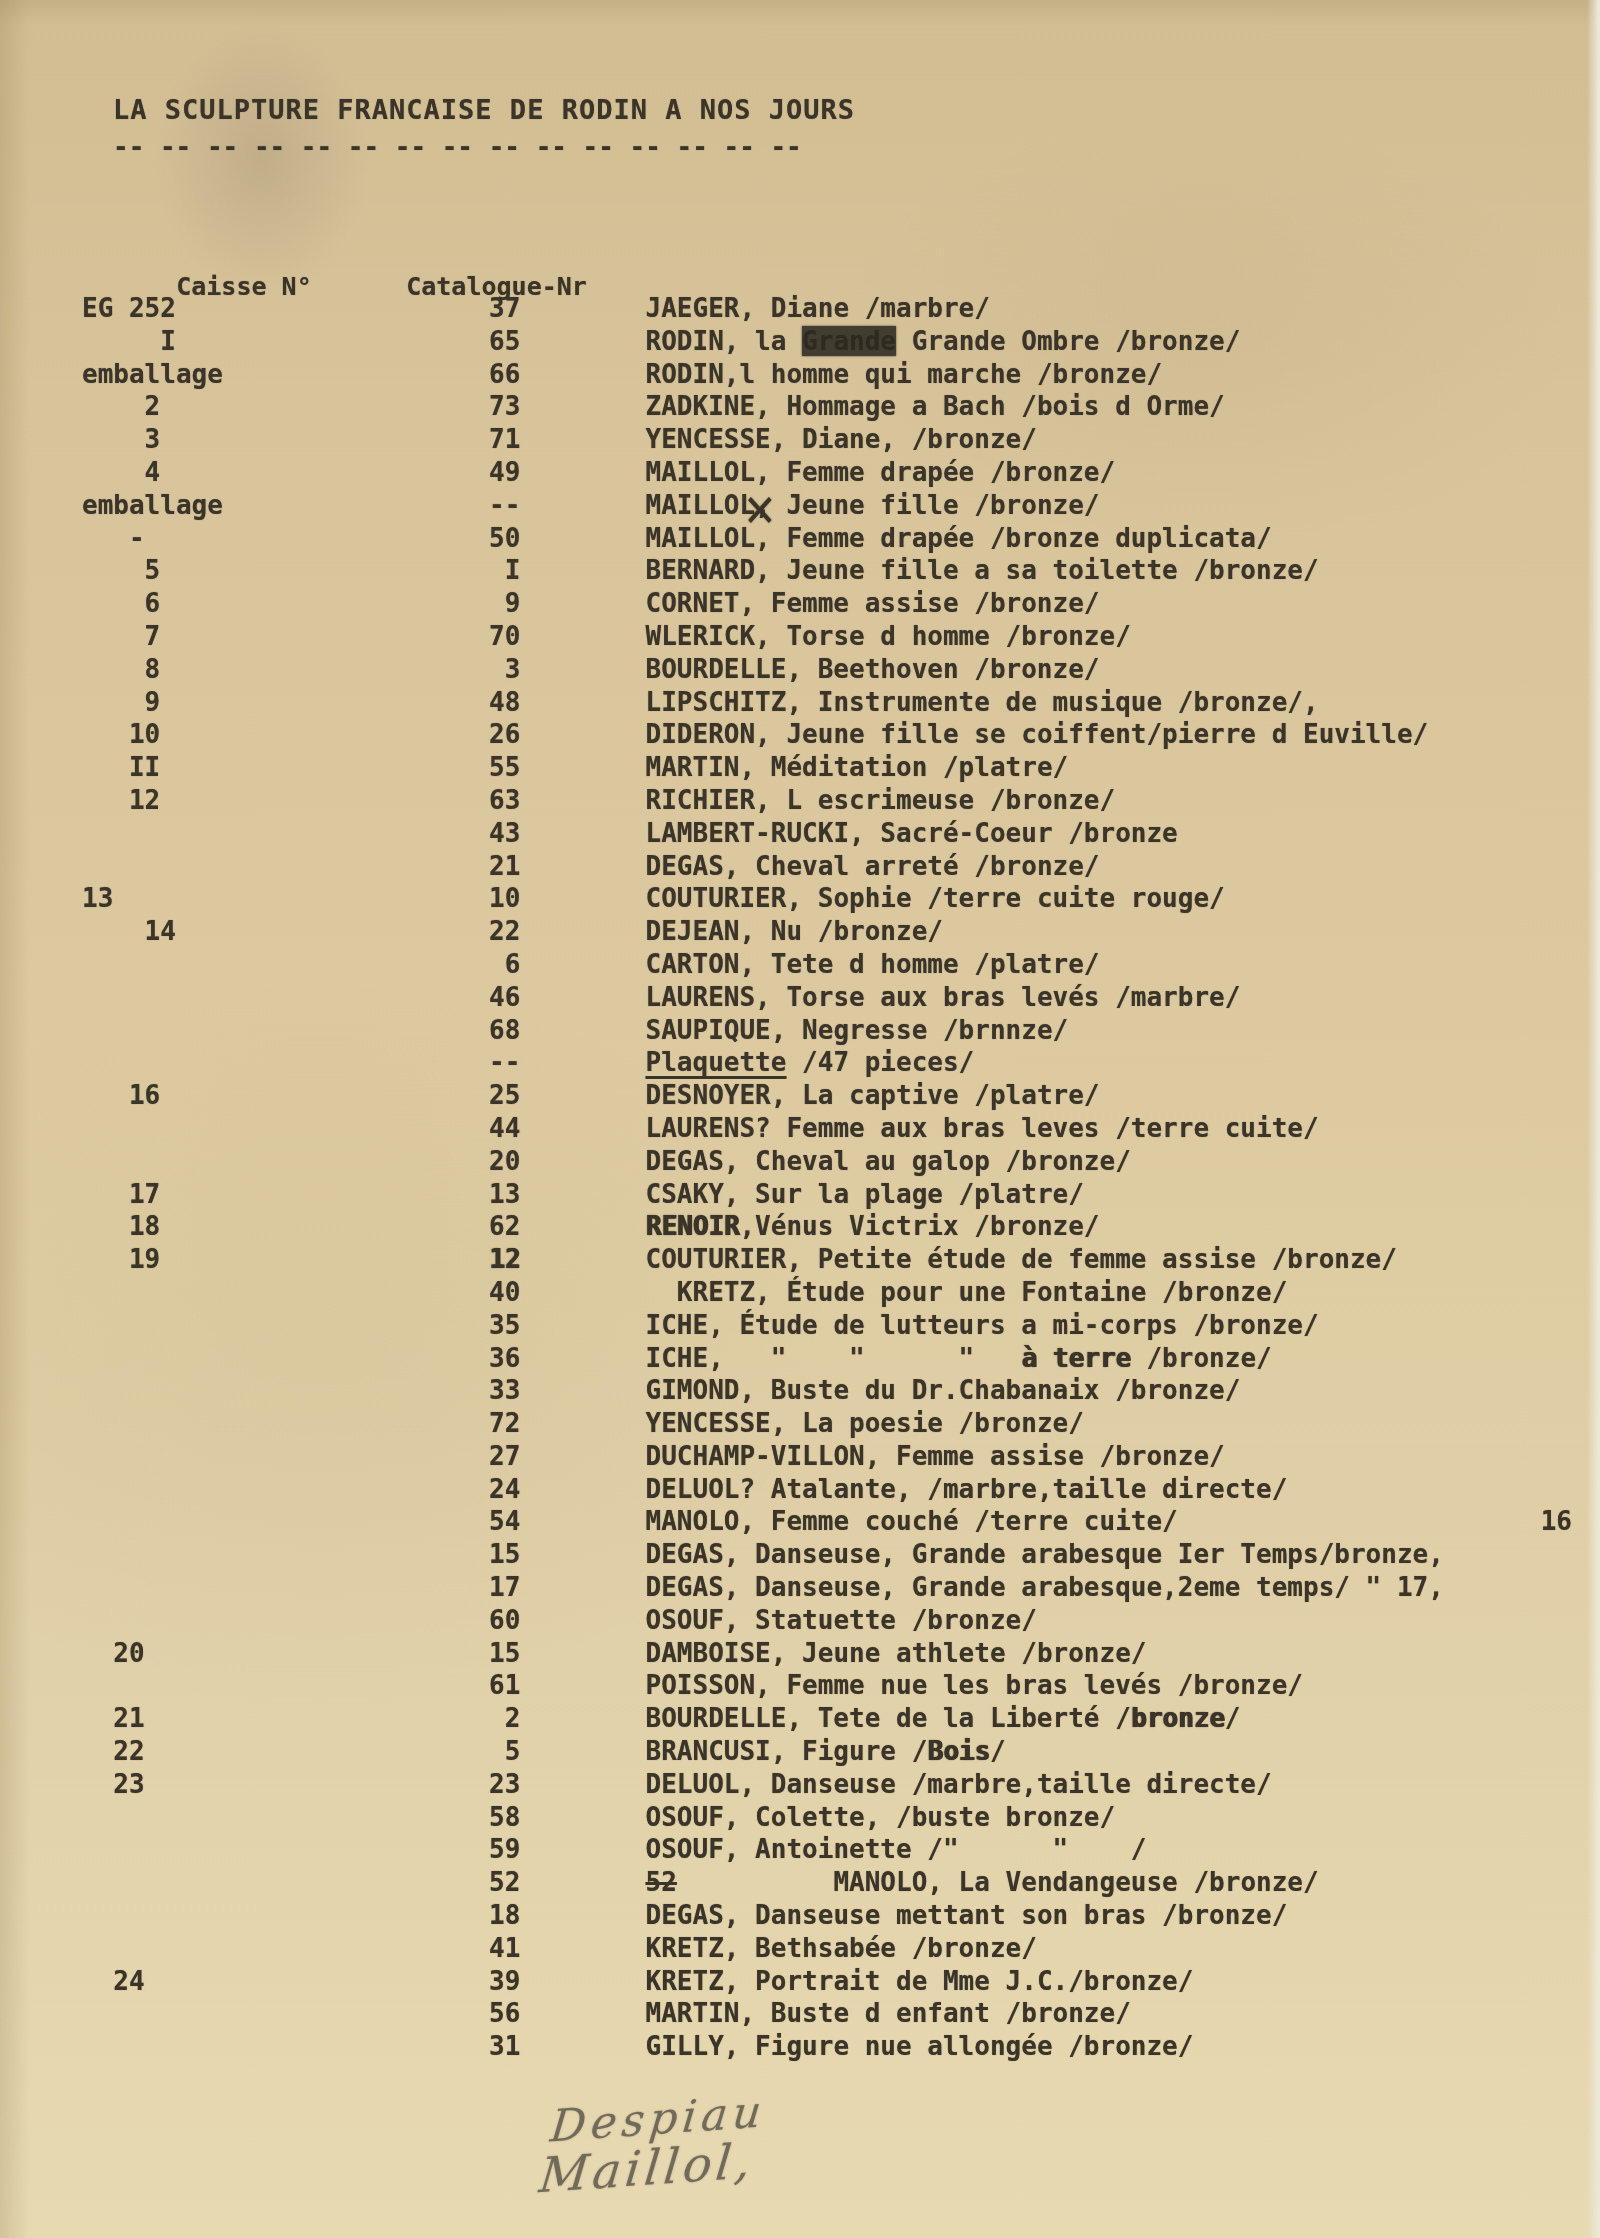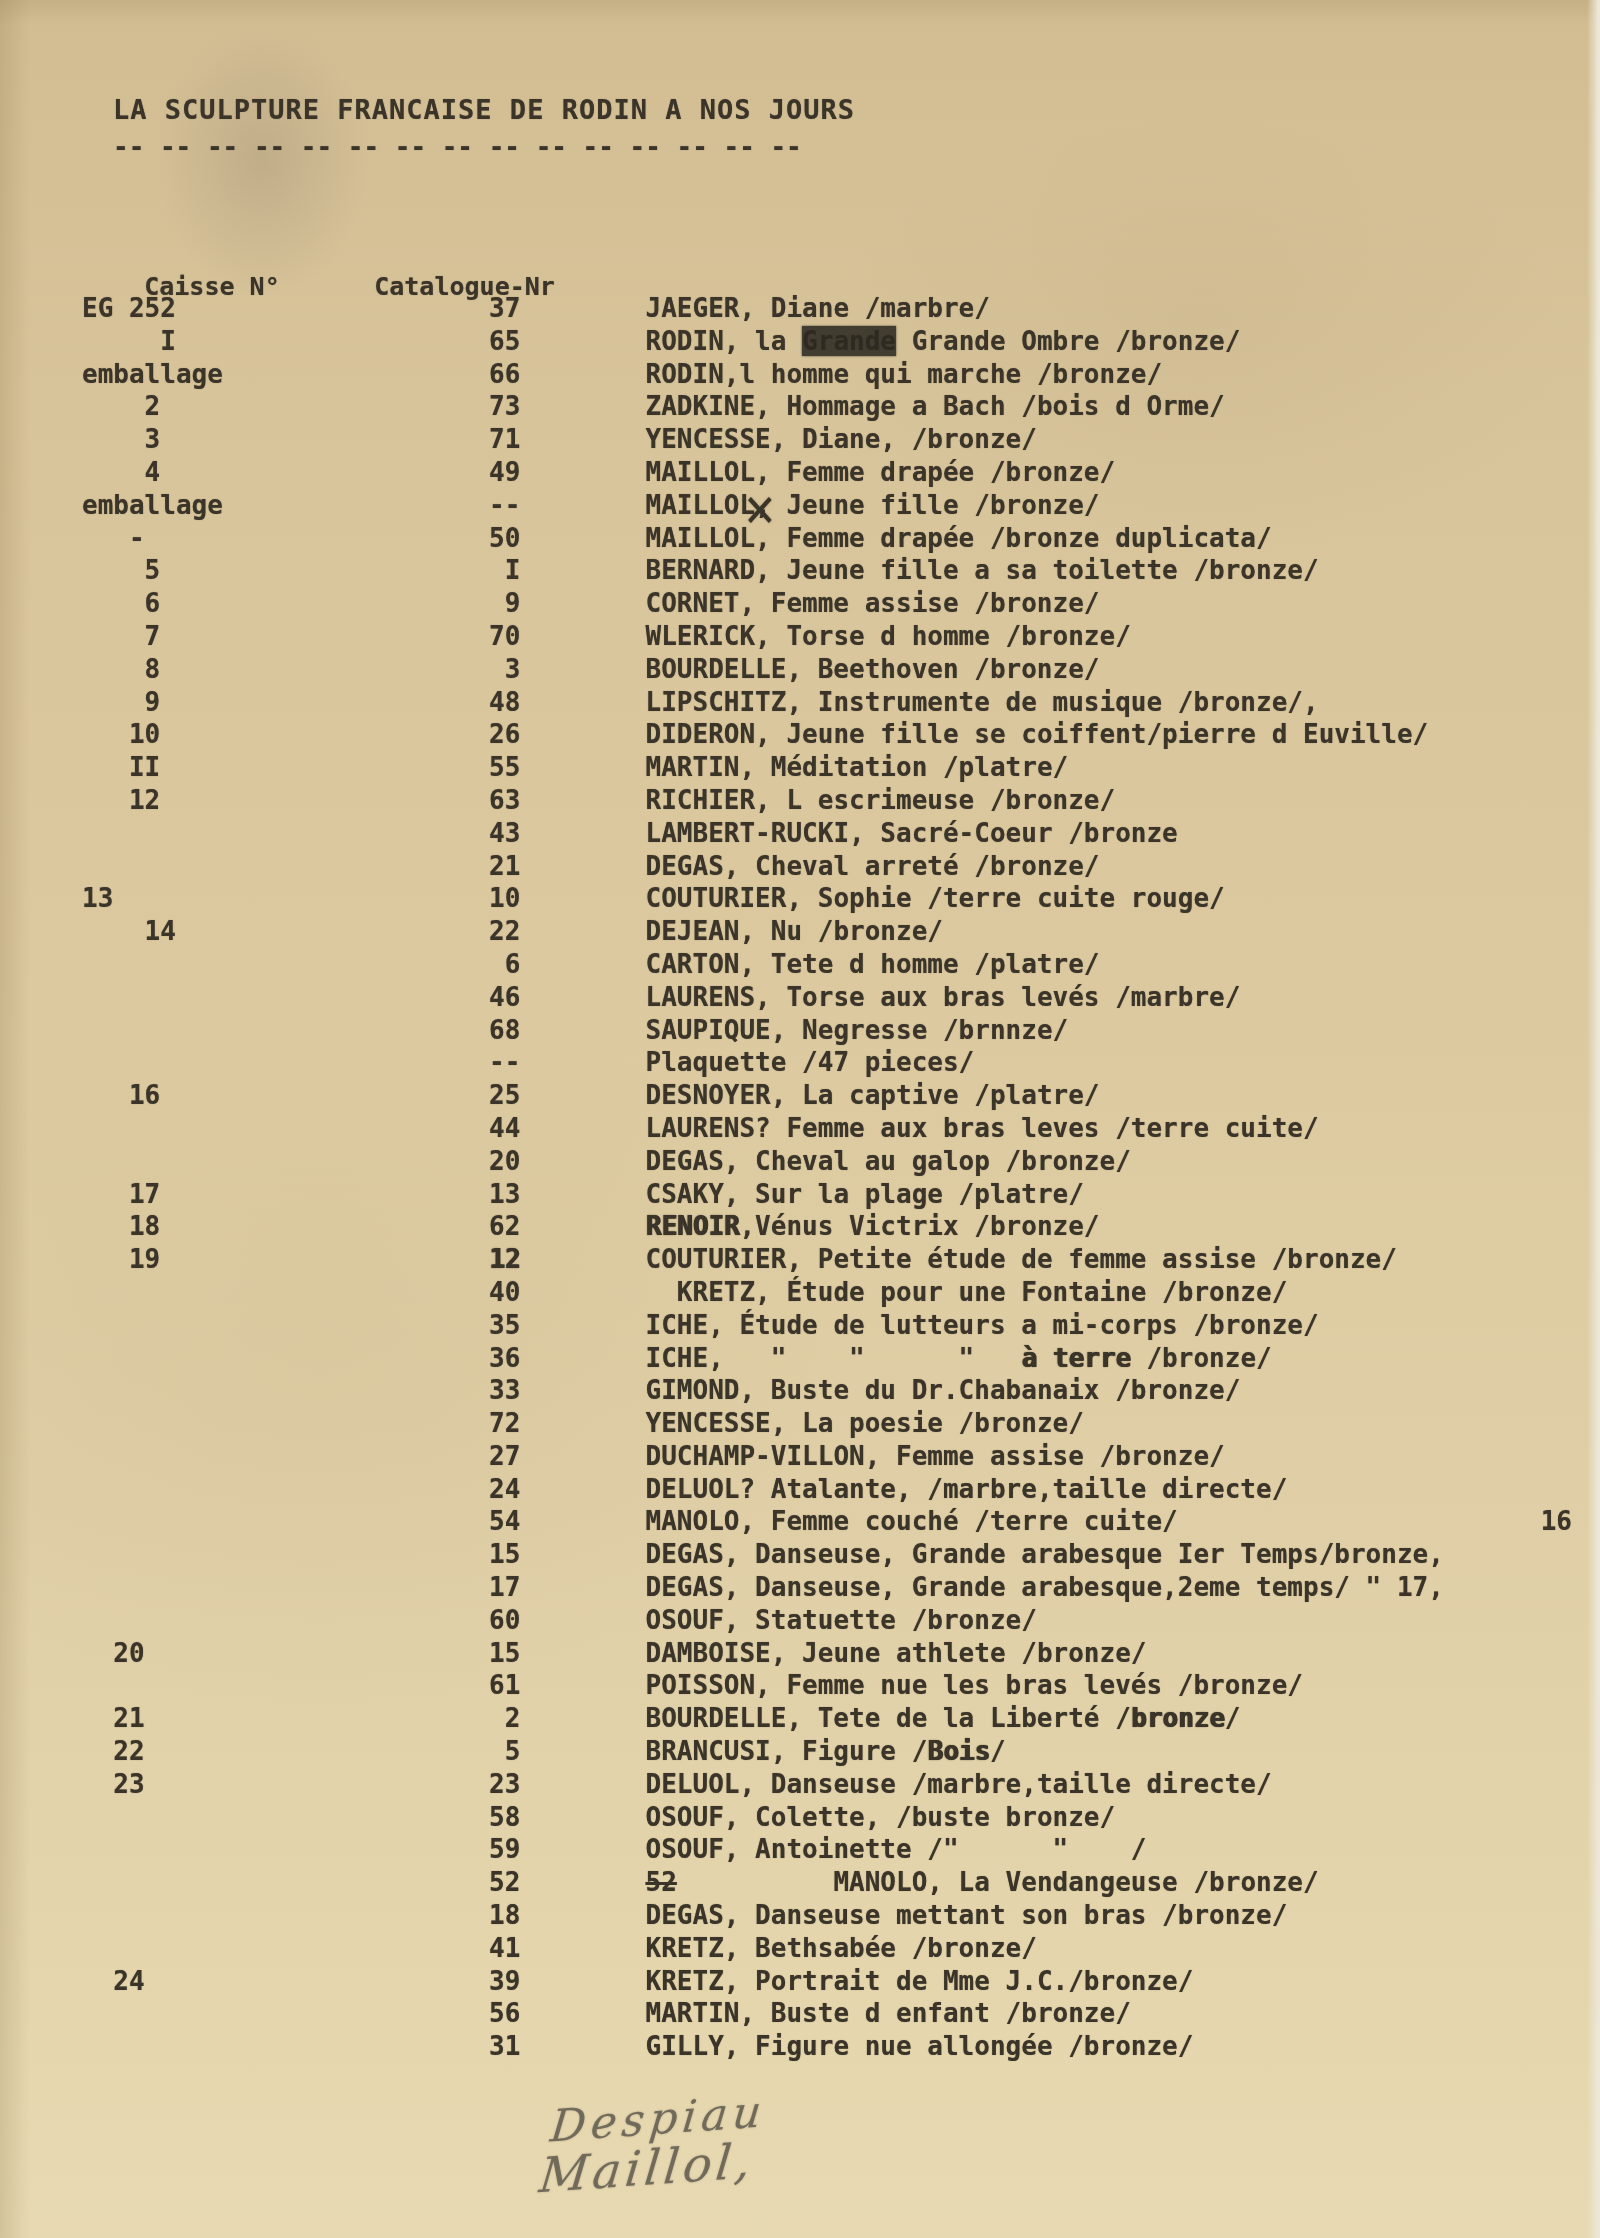--- a/index.html
+++ b/index.html
@@ -13,30 +13,30 @@
       linear-gradient(90deg, rgba(130,105,65,.20) 0, rgba(130,105,65,0) 30px),
       linear-gradient(180deg, rgba(120,95,55,.14) 0, rgba(120,95,55,0) 26px),
       linear-gradient(180deg,#d2bd93 0,#d8c49a 18%,#dcc9a0 45%,#e2d2a9 78%,#e7d9b1 100%);
   }
   .edge-right{position:absolute;right:0;top:0;width:13px;height:100%;
     background:linear-gradient(90deg, rgba(237,232,218,0), #ece7d6 85%);}
   .typed{font-weight:700;text-shadow:0 0 1px rgba(58,52,41,.55);}
   .titleblock{position:absolute;left:113px;top:95px;}
   .title-line{font-size:27px;line-height:30px;letter-spacing:1px;white-space:pre;}
   .title-dashes{font-size:26px;line-height:26px;margin-top:9px;letter-spacing:0;white-space:pre;}
-  .colheaders{position:absolute;left:84px;top:243px;font-size:25px;white-space:pre;}
+  .colheaders{position:absolute;left:116px;top:243px;font-size:25px;white-space:pre;}
   .colheaders .h1{display:inline-block;width:230px;}
   .sheet{position:absolute;left:70px;top:292px;width:1516px;}
   .line{white-space:pre;line-height:32.8px;font-size:26px;position:relative;margin-left:12px;}
   .rmark{position:absolute;right:14px;top:0;}
   .xout{color:#2e2a22;background:rgba(46,42,34,.88);box-shadow:0 0 2px rgba(46,42,34,.8);}
   .strike{text-decoration:line-through;text-decoration-thickness:3px;}
   .ot{text-decoration:line-through;text-decoration-thickness:2.5px;text-shadow:1px 0 0 currentColor,0 0 1px rgba(58,52,41,.6);}
   .ot2{text-shadow:1.2px 0 0 currentColor,0 0 1.5px rgba(58,52,41,.65);}
-  .u{text-decoration-thickness:2.5px;text-underline-offset:5px;}
+  .u{text-decoration:underline;text-decoration-thickness:2.5px;text-underline-offset:5px;}
   .xmark{display:inline-block;width:0;transform:translate(-26px,3px) scale(1.9,2.1);overflow:visible;}
   .handwriting{position:absolute;left:548px;top:2096px;
     font-family:"DejaVu Serif",serif;font-style:italic;color:rgba(92,87,75,.78);
     text-shadow:0 0 2px rgba(92,87,75,.35);transform:rotate(-4deg) skewX(-10deg);}
   .hw1{font-size:44px;line-height:46px;letter-spacing:5px;}
   .hw2{font-size:48px;line-height:50px;letter-spacing:4px;margin-left:-6px;}
 </style>
 </head>
 <body>
 

